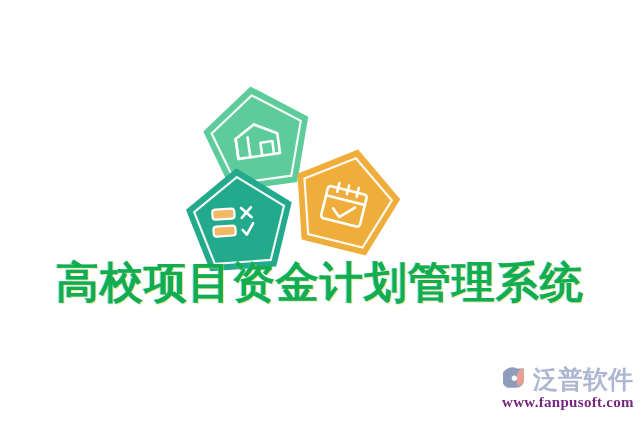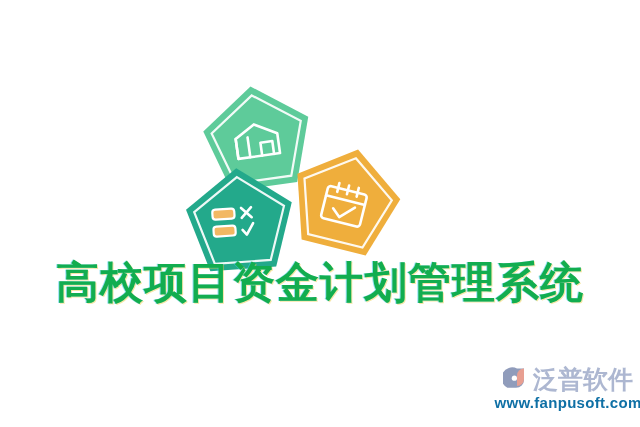--- a/index.html
+++ b/index.html
@@ -97,24 +97,24 @@
   }
   #watermark-brand {
     font-family: "DejaVu Sans", "Liberation Sans", sans-serif;
     font-size: 25px;
     font-weight: bold;
     color: #a9b4cf;
     letter-spacing: 0px;
     line-height: 1;
   }
   #watermark-url {
-    font-family: Liberation Sans, sans-serif;
+    font-family: Liberation Serif, serif;
     font-size: 15px;
     font-weight: bold;
-    color: #0369a1;
+    color: #701a75;
     letter-spacing: 0.3px;
     margin-top: -1px;
   }
 </style>
 </head>
 <body>
 
 <div id="canvas">
 
   <div id="pentagon-cluster">

